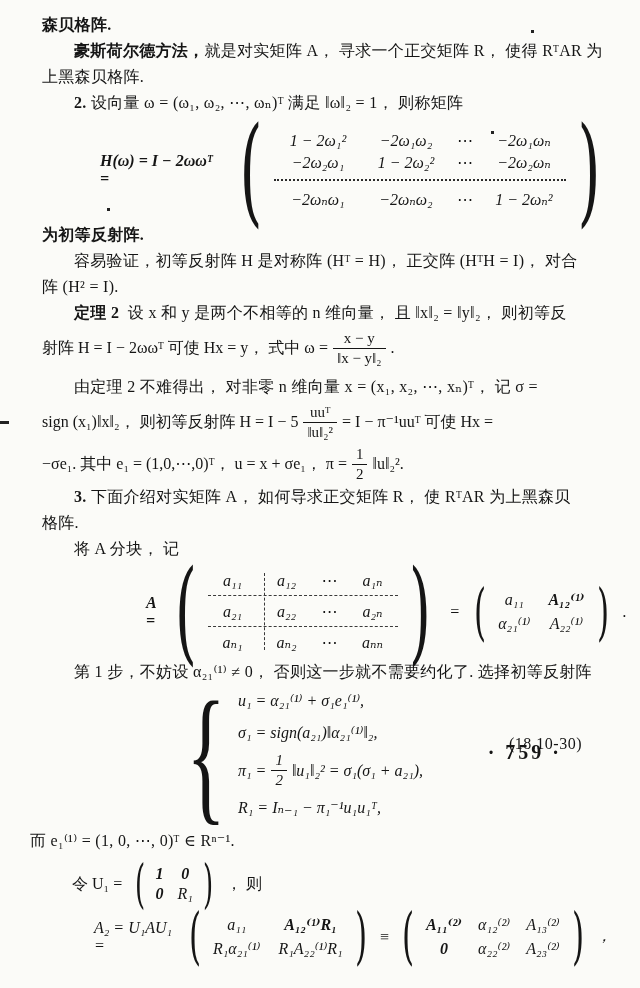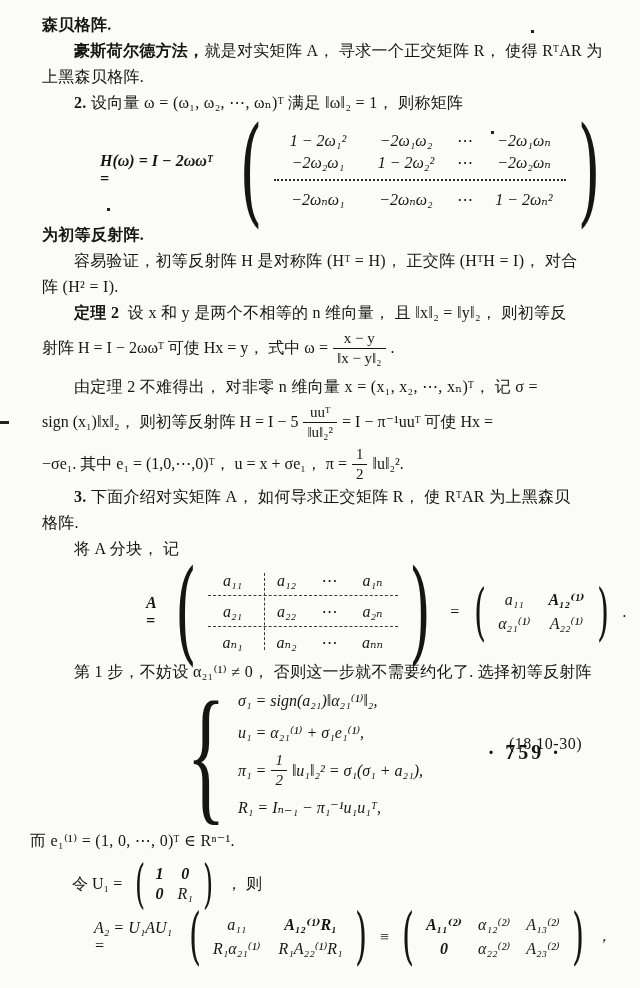--- a/index.html
+++ b/index.html
@@ -169,22 +169,22 @@
       <span class="paren" style="font-size:62px">)</span>
     </span>
     <span>.</span>
   </div>
 
   <div class="l ind">第 1 步，不妨设 α₂₁⁽¹⁾ ≠ 0， 否则这一步就不需要约化了.  选择初等反射阵</div>
 
   <div class="sys">
     <span class="sysbrace">{</span>
     <span class="syslines">
+      <span class="sysline">u₁ = α₂₁⁽¹⁾ + σ₁e₁⁽¹⁾,</span>
       <span class="sysline">σ₁ = sign(a₂₁)‖α₂₁⁽¹⁾‖₂,</span>
-      <span class="sysline">u₁ = α₂₁⁽¹⁾ + σ₁e₁⁽¹⁾,</span>
       <span class="sysline" style="display:flex;align-items:center;justify-content:space-between;">
         <span>π₁ =</span>
         <span class="frac">
           <span class="num">1</span>
           <span class="den">2</span>
         </span>
         <span>‖u₁‖₂² = σ₁(σ₁ + a₂₁),</span>
       </span>
       <span class="sysline">R₁ = Iₙ₋₁ − π₁⁻¹u₁u₁ᵀ,</span>
     </span>

